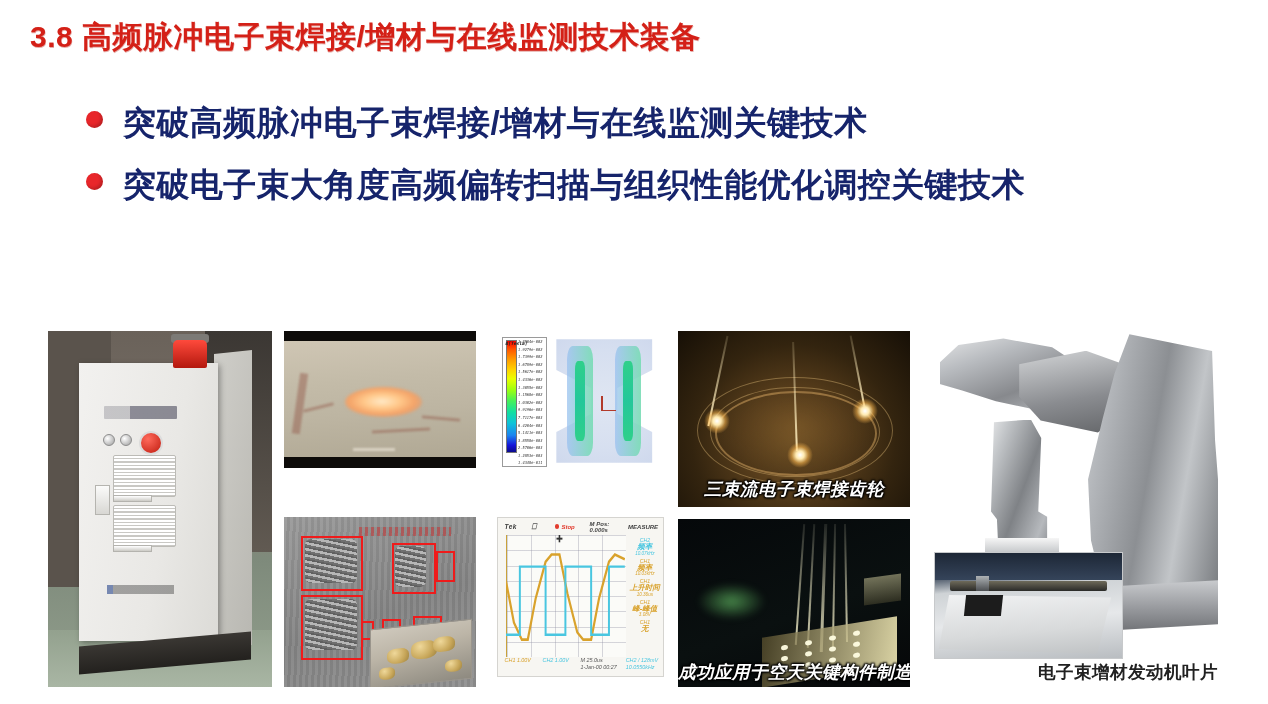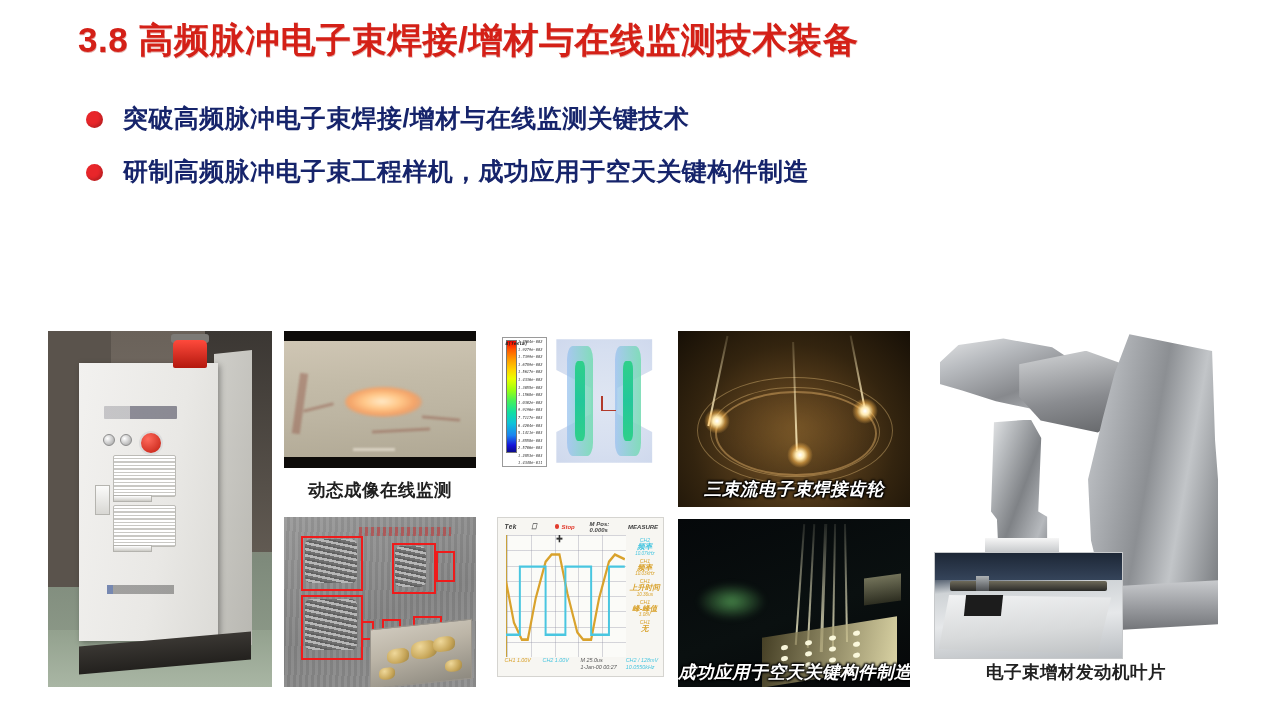--- a/index.html
+++ b/index.html
@@ -6,36 +6,35 @@
   body{
     width:1268px;height:704px;background:#ffffff;overflow:hidden;
     font-family:"Liberation Sans","DejaVu Sans",sans-serif;
     position:relative;
   }
   .slide{position:absolute;inset:0;background:#fff;}
 
   
   .title{
     position:absolute;left:30px;top:17px;
-    font-size:35px;font-weight:bold;color:#d42017;
+    font-size:30px;font-weight:bold;color:#d42017;
     letter-spacing:0.5px;white-space:nowrap;
     text-shadow:0.5px 0.5px 0 rgba(180,20,10,.35);
-    margin-left:48px;
   }
 
   
   .bullets{position:absolute;left:86px;top:104px;width:1060px;}
   .bullet{display:flex;align-items:flex-start;margin-bottom:24px;}
   .dot{
     width:17px;height:17px;border-radius:50%;
     background:#e8262a;margin-top:7px;margin-right:20px;flex:0 0 auto;
     box-shadow:inset -2px -2px 3px rgba(0,0,0,.18);
   }
   .btext{
-    font-size:25px;font-weight:bold;color:#16246b;white-space:nowrap;
+    font-size:33px;font-weight:bold;color:#16246b;white-space:nowrap;
     letter-spacing:0.4px;line-height:1.15;
   }
 
   
   .panel{position:absolute;overflow:hidden;font-style:italic;}
   .cap{
     position:absolute;text-align:center;font-weight:bold;color:#212121;
     font-size:17.5px;white-space:nowrap;letter-spacing:.5px;
   }
   .cap-over{
@@ -239,21 +238,21 @@
 
   <div class="title">3.8 高频脉冲电子束焊接/增材与在线监测技术装备</div>
 
   <div class="bullets">
     <div class="bullet">
       <span class="dot"></span>
       <span class="btext">突破高频脉冲电子束焊接/增材与在线监测关键技术</span>
     </div>
     <div class="bullet">
       <span class="dot"></span>
-      <span class="btext">研制高频脉冲电子束工程样机，成功应用于空天关键构件制造</span>
+      <span class="btext">突破电子束大角度高频偏转扫描与组织性能优化调控关键技术</span>
     </div>
   </div>
 
   <div class="panel" id="p-cabinet">
     <div class="cab-room"></div>
     <div class="cab-wallL"></div>
     <div class="cab-dark"></div>
     <div class="cab-floor"></div>
     <div class="cab-side"></div>
     <div class="cab-body">
@@ -276,21 +275,20 @@
   <div class="panel" id="p-dynamic">
     <div class="dyn-in">
       <div class="dyn-streak" style="left:6%;top:28%;width:4%;height:52%;transform:rotate(8deg)"></div>
       <div class="dyn-streak" style="left:10%;top:56%;width:16%;height:3%;transform:rotate(-14deg)"></div>
       <div class="dyn-streak" style="left:46%;top:76%;width:30%;height:3%;transform:rotate(-3deg)"></div>
       <div class="dyn-streak" style="left:72%;top:66%;width:20%;height:3%;transform:rotate(5deg)"></div>
       <div class="dyn-pool"></div>
       <div class="dyn-bottombar"></div>
     </div>
   </div>
-  <div class="cap" style="left:284px;top:478px;width:192px;">动态成像在线监测</div>
 
   <div class="panel" id="p-sim">
     <div class="sim-legend">
       <div class="sim-legtitle">B[Tesla]</div>
       <div class="sim-legbar"></div>
       <div class="sim-legnums" id="legend-nums">
           <div class="sim-num">1.8504e-002</div>
           <div class="sim-num">1.9279e-002</div>
           <div class="sim-num">1.7399e-002</div>
           <div class="sim-num">1.6789e-002</div>
@@ -451,15 +449,15 @@
     <div class="bl bl-big"></div>
     <div class="bl bl-big-foot"></div>
     <div class="bl-inset">
       <div class="bl-ins-top"></div>
       <div class="bl-ins-bar"></div>
       <div class="bl-ins-rod"></div>
       <div class="bl-ins-bed"></div>
       <div class="bl-ins-sq"></div>
     </div>
   </div>
-  <div class="cap" style="left:934px;top:660px;width:284px;">电子束增材发动机叶片</div>
+  <div class="cap" style="left:934px;top:660px;width:284px;text-align:right;">电子束增材发动机叶片</div>
 
 </div>
 
 </body></html>

